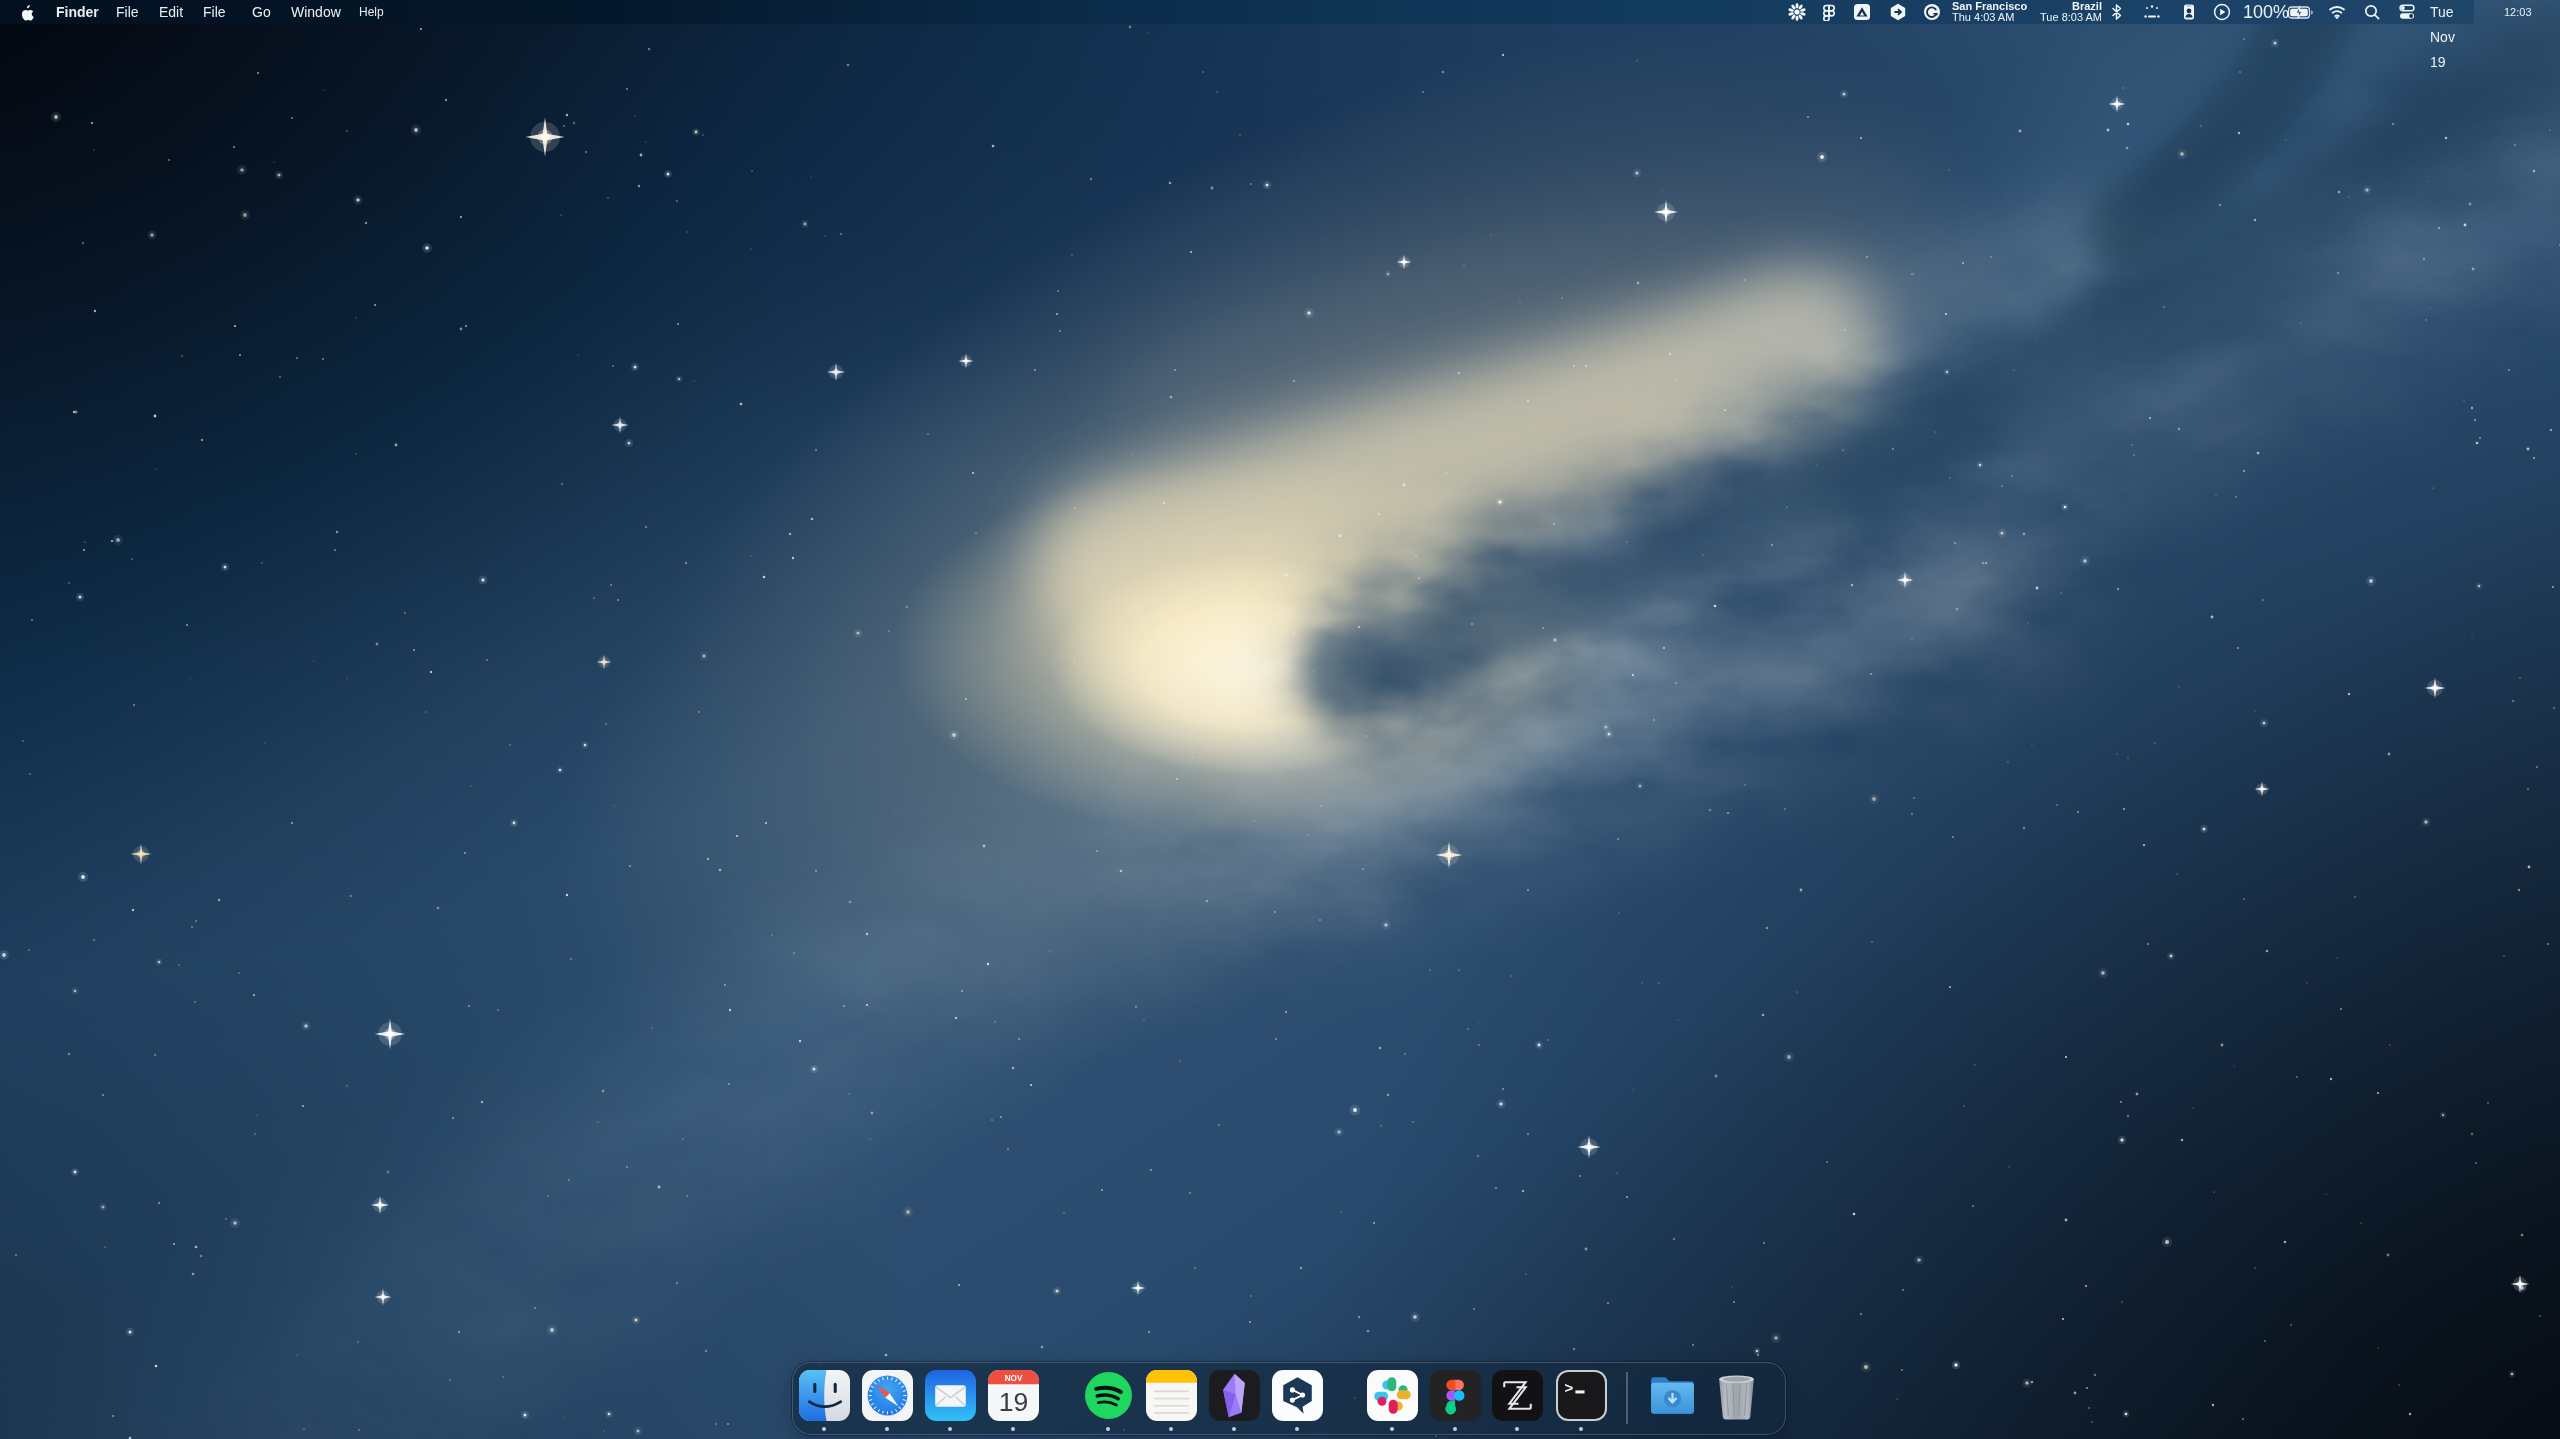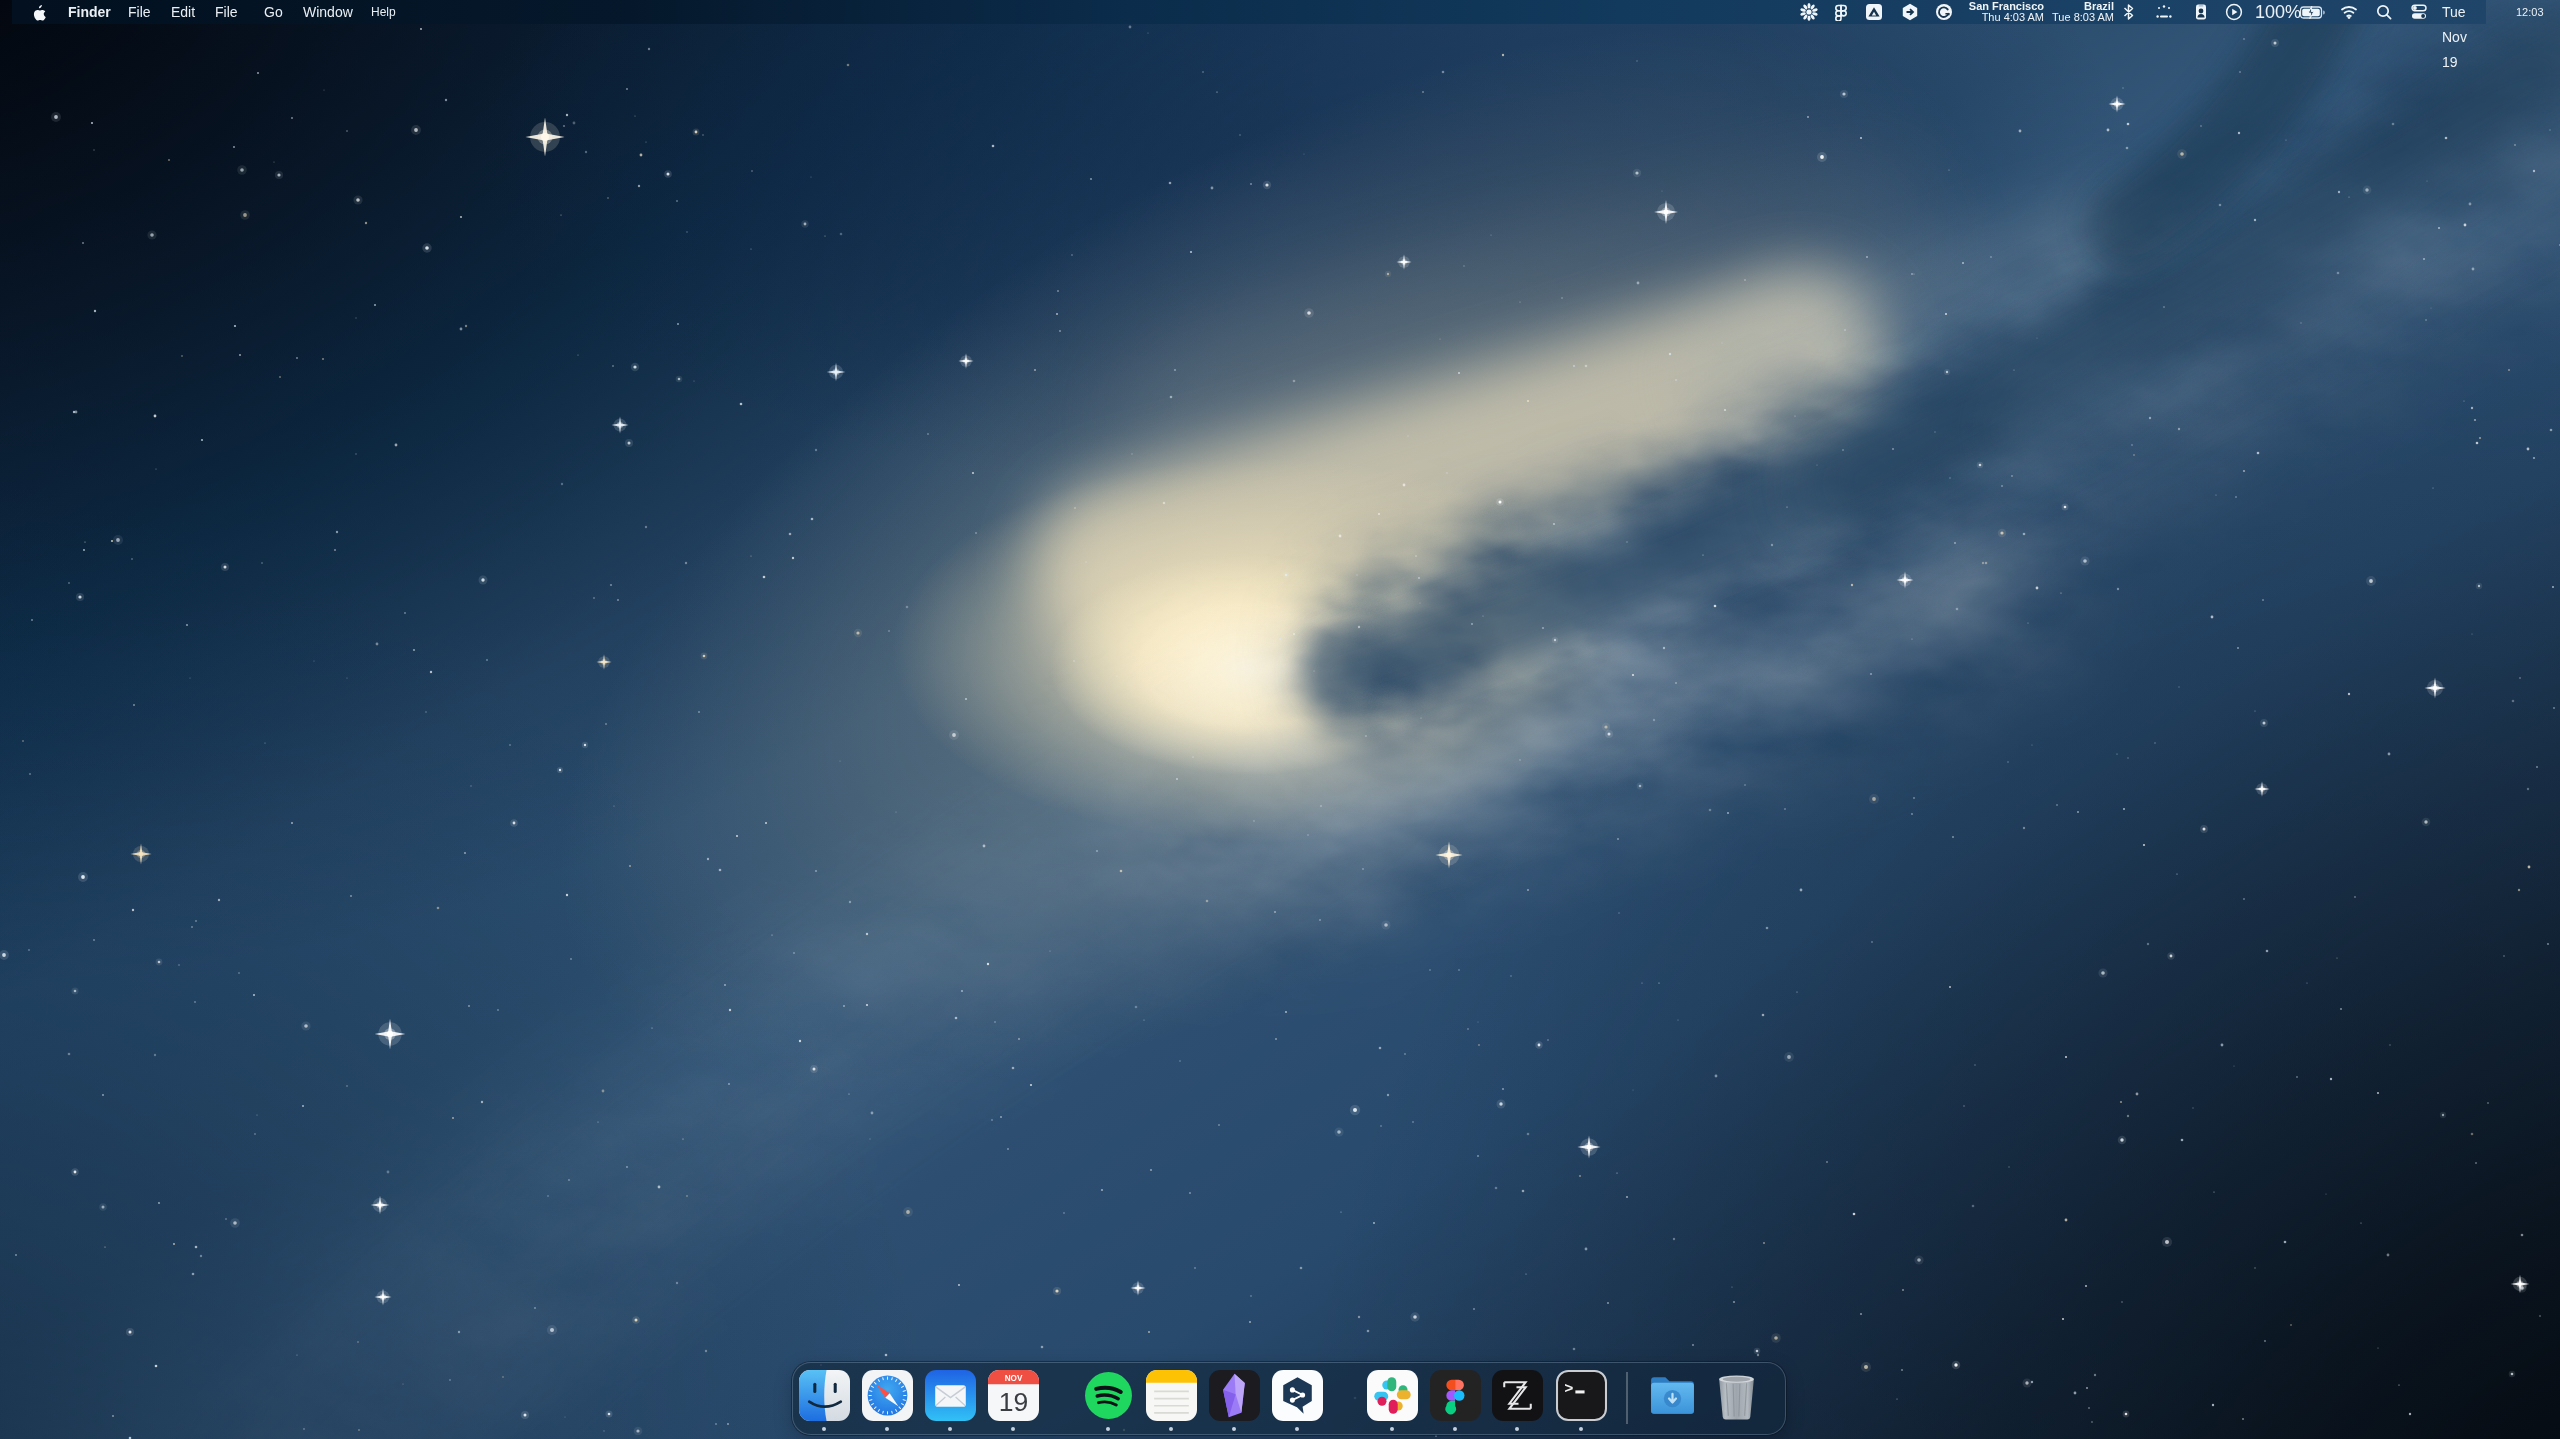--- a/index.html
+++ b/index.html
@@ -1,18 +1,18 @@
 <!DOCTYPE html>
 <html><head>
 <meta charset="utf-8">
 <style>
   html,body{margin:0;padding:0;width:2560px;height:1439px;overflow:hidden;background:#14293e;
     font-family:"Liberation Sans",sans-serif;}
   #wall{position:absolute;top:0;left:0;width:2560px;height:1439px;}
-  #menubar{position:absolute;top:0;left:12px;width:2474px;height:24px;
+  #menubar{position:absolute;top:0;left:0;width:2474px;height:24px;
     background:linear-gradient(90deg,#02101f 0%,#05182b 25%,#0b2c4b 45%,#123a5c 65%,#1a4166 85%,#1f4569 100%);
     color:#f2f5f8;}
   .mi{position:absolute;top:0;height:24px;line-height:25px;font-size:14px;color:rgba(243,247,250,0.97);}
   #dock{position:absolute;left:792px;top:1362px;width:992px;height:71px;border-radius:19px;
     background:rgba(17,38,60,0.62);border:1px solid rgba(170,195,220,0.28);
     box-shadow:0 0 0 1px rgba(10,18,28,0.45), 0 6px 18px rgba(0,0,20,0.25);}
   .dot{position:absolute;top:1427px;width:4px;height:4px;border-radius:50%;background:rgba(215,226,238,0.9);}
 </style>
 </head>
 <body>
@@ -1006,21 +1006,21 @@
     </svg>
     <svg style="position:absolute;left:1889px;top:3px" width="18" height="18" viewBox="0 0 18 18">
       <path d="M9,0.8 L16.2,4.9 L16.2,13.1 L9,17.2 L1.8,13.1 L1.8,4.9 Z" fill="#f0f5f9"></path>
       <path d="M5.5,9 H11.5 M9,6.2 L12,9 L9,11.8" stroke="#17344f" stroke-width="1.8" fill="none"></path>
     </svg>
     <svg style="position:absolute;left:1923px;top:3px" width="18" height="18" viewBox="0 0 18 18">
       <circle cx="9" cy="9" r="8" fill="#f0f5f9"></circle>
       <path d="M13.3,10.8 a4.8,4.8 0 1 1 -0.6,-4.4" stroke="#17344f" stroke-width="1.9" fill="none" stroke-linecap="round"></path>
       <path d="M10.4,10.7 h3.4 v1.6" stroke="#17344f" stroke-width="1.6" fill="none"></path>
     </svg>
-    <div style="position:absolute;left:1952px;top:1px;width:80px;text-align:right;color:#f0f5f9">
+    <div style="position:absolute;left:1952px;top:1px;width:80px;text-align:left;color:#f0f5f9">
 <div style="font-size:11px;font-weight:bold;line-height:11px">San Francisco</div>
 <div style="font-size:11px;line-height:11px">Thu 4:03 AM</div>
     </div>
     <div style="position:absolute;left:2028px;top:1px;width:74px;text-align:right;color:#f0f5f9">
 <div style="font-size:11px;font-weight:bold;line-height:11px">Brazil</div>
 <div style="font-size:11px;line-height:11px">Tue 8:03 AM</div>
     </div>
     <svg style="position:absolute;left:2108px;top:3px" width="18" height="18" viewBox="0 0 18 18">
       <path d="M4.5,5 L12.5,12.5 L8.5,16 L8.5,2 L12.5,5.5 L4.5,13" stroke="#f0f5f9" stroke-width="1.5" fill="none" stroke-linejoin="round"></path>
     </svg>

